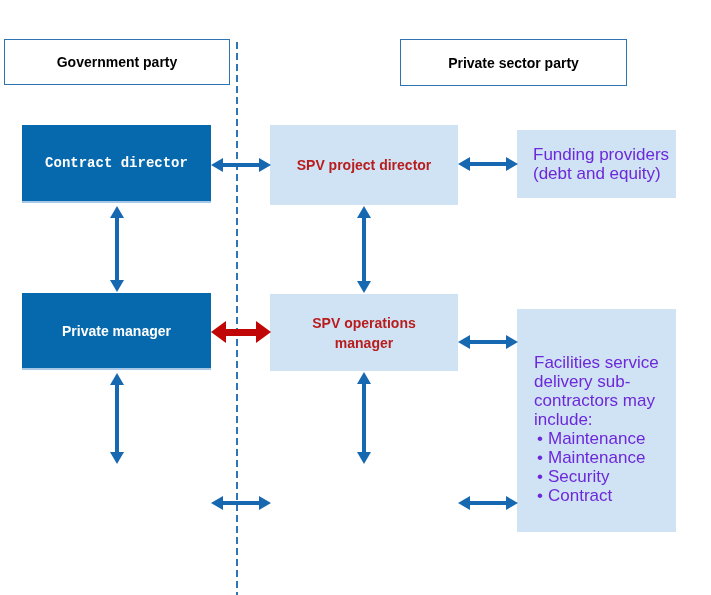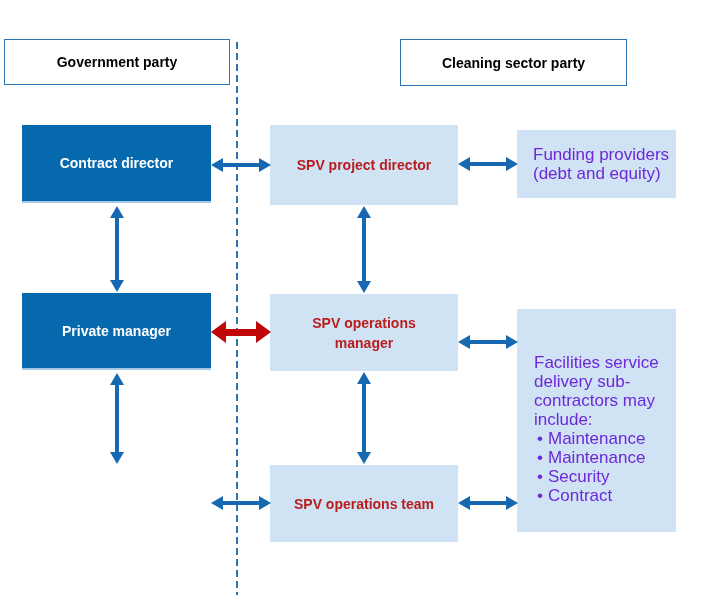--- a/index.html
+++ b/index.html
@@ -13,21 +13,21 @@
 
   
   #divider{position:absolute;left:236px;top:8px;width:2px;height:580px;
     background:repeating-linear-gradient(to bottom,var(--divider,#2e75b6) 0 7px,transparent 7px 11px);}
 
   
   .box{position:absolute;display:flex;align-items:center;justify-content:center;
     text-align:center;font-weight:bold;font-size:14px;line-height:20px;}
   .dark{background:var(--dark-box,#0769ad);color:#fff;border-bottom:2px solid #a6c8e6;}
   .light{background:var(--light-box,#cfe3f5);color:#b91c1c;}
-  #b-cd{left:22px;top:91px;width:189px;height:78px;padding:0 18px;box-sizing:border-box;}
+  #b-cd{left:22px;top:91px;width:189px;height:78px;padding:0 18px;box-sizing:border-box;font-family:Liberation Mono, monospace;}
   #b-cm{left:22px;top:259px;width:189px;height:77px;padding:0 18px;box-sizing:border-box;}
   #b-cmt{left:22px;top:431px;width:189px;height:76px;padding:0 18px;box-sizing:border-box;}
   #b-spd{left:270px;top:91px;width:188px;height:80px;padding:0 15px;box-sizing:border-box;}
   #b-som{left:270px;top:260px;width:188px;height:77px;padding:0 15px;box-sizing:border-box;}
   #b-sot{left:270px;top:431px;width:188px;height:77px;padding:0 15px;box-sizing:border-box;}
 
   
   .info{position:absolute;background:var(--light-box,#cfe3f5);color:#6d28d9;
     font-size:17px;line-height:19px;box-sizing:border-box;}
   #b-fund{left:517px;top:96px;width:190px;height:68px;display:flex;flex-direction:column;
@@ -72,40 +72,37 @@
 </style>
 </head>
 <body>
 
 <div id="canvas">
 
   <div id="gov-header" class="header-box">
     <span>Government party</span>
   </div>
   <div id="priv-header" class="header-box">
-    <span>Cleaning sector party</span>
+    <span>Private sector party</span>
   </div>
 
   <div id="divider"></div>
 
   <div id="b-cd" class="box dark">
     <span>Contract director</span>
   </div>
   <div id="b-cm" class="box dark">
     <span>Private manager</span>
   </div>
 
   <div id="b-spd" class="box light">
     <span>SPV project director</span>
   </div>
   <div id="b-som" class="box light">
     <span>SPV operations manager</span>
-  </div>
-  <div id="b-sot" class="box light">
-    <span>SPV operations team</span>
   </div>
 
   <div id="b-fund" class="info">
     <div>Funding providers</div>
     <div>(debt and equity)</div>
   </div>
   <div id="b-fac" class="info">
     <div class="gap"></div>
     <div>Facilities service delivery sub-contractors may include:</div>
     <ul>

